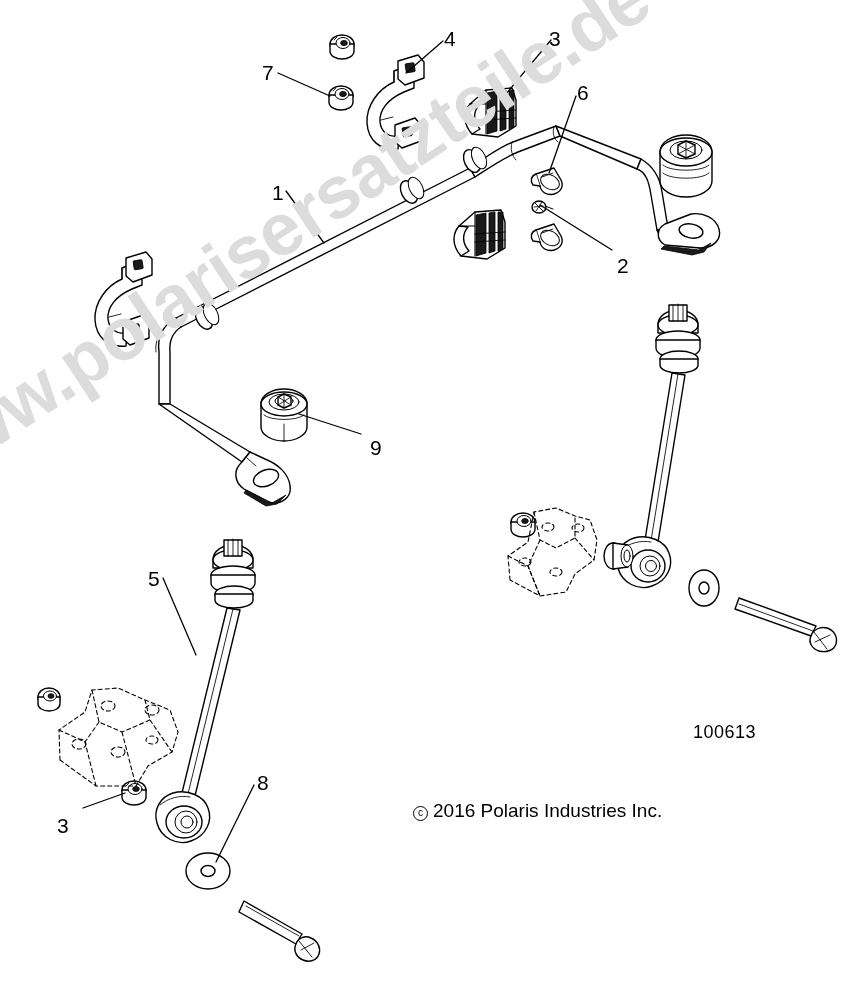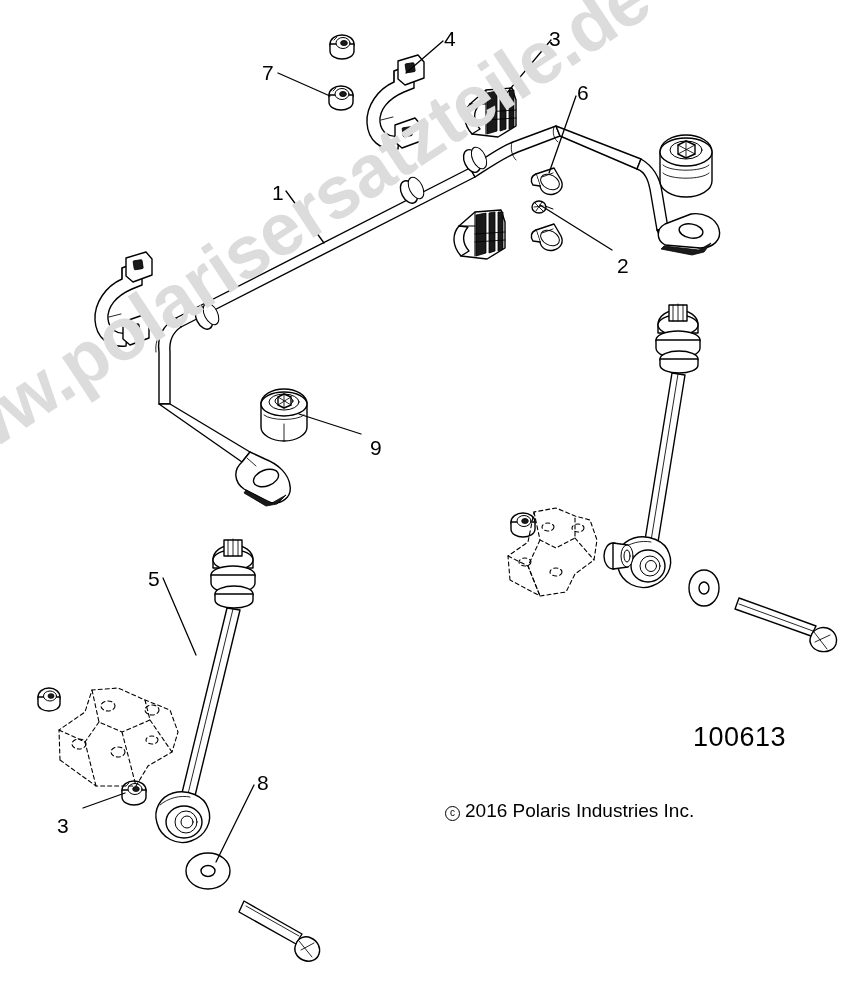--- a/index.html
+++ b/index.html
@@ -32,34 +32,33 @@
     color: #000000;
     line-height: 1;
     white-space: nowrap;
     user-select: none;
   }
   #part-number {
     position: absolute;
     left: 693px;
     top: 722px;
     font-family: "Liberation Sans", sans-serif;
-    font-size: 27px;
+    font-size: 18px;
     letter-spacing: 0.5px;
     color: #000000;
     white-space: nowrap;
   }
   #copyright {
     position: absolute;
     left: 413px;
     top: 800px;
     font-family: "Liberation Sans", sans-serif;
     font-size: 19px;
     color: #000000;
     white-space: nowrap;
-    margin-left: 32px;
   }
   #copyright .c-mark {
     display: inline-block;
     border: 1.4px solid #000;
     border-radius: 50%;
     width: 13px;
     height: 13px;
     line-height: 12px;
     text-align: center;
     font-size: 10px;

